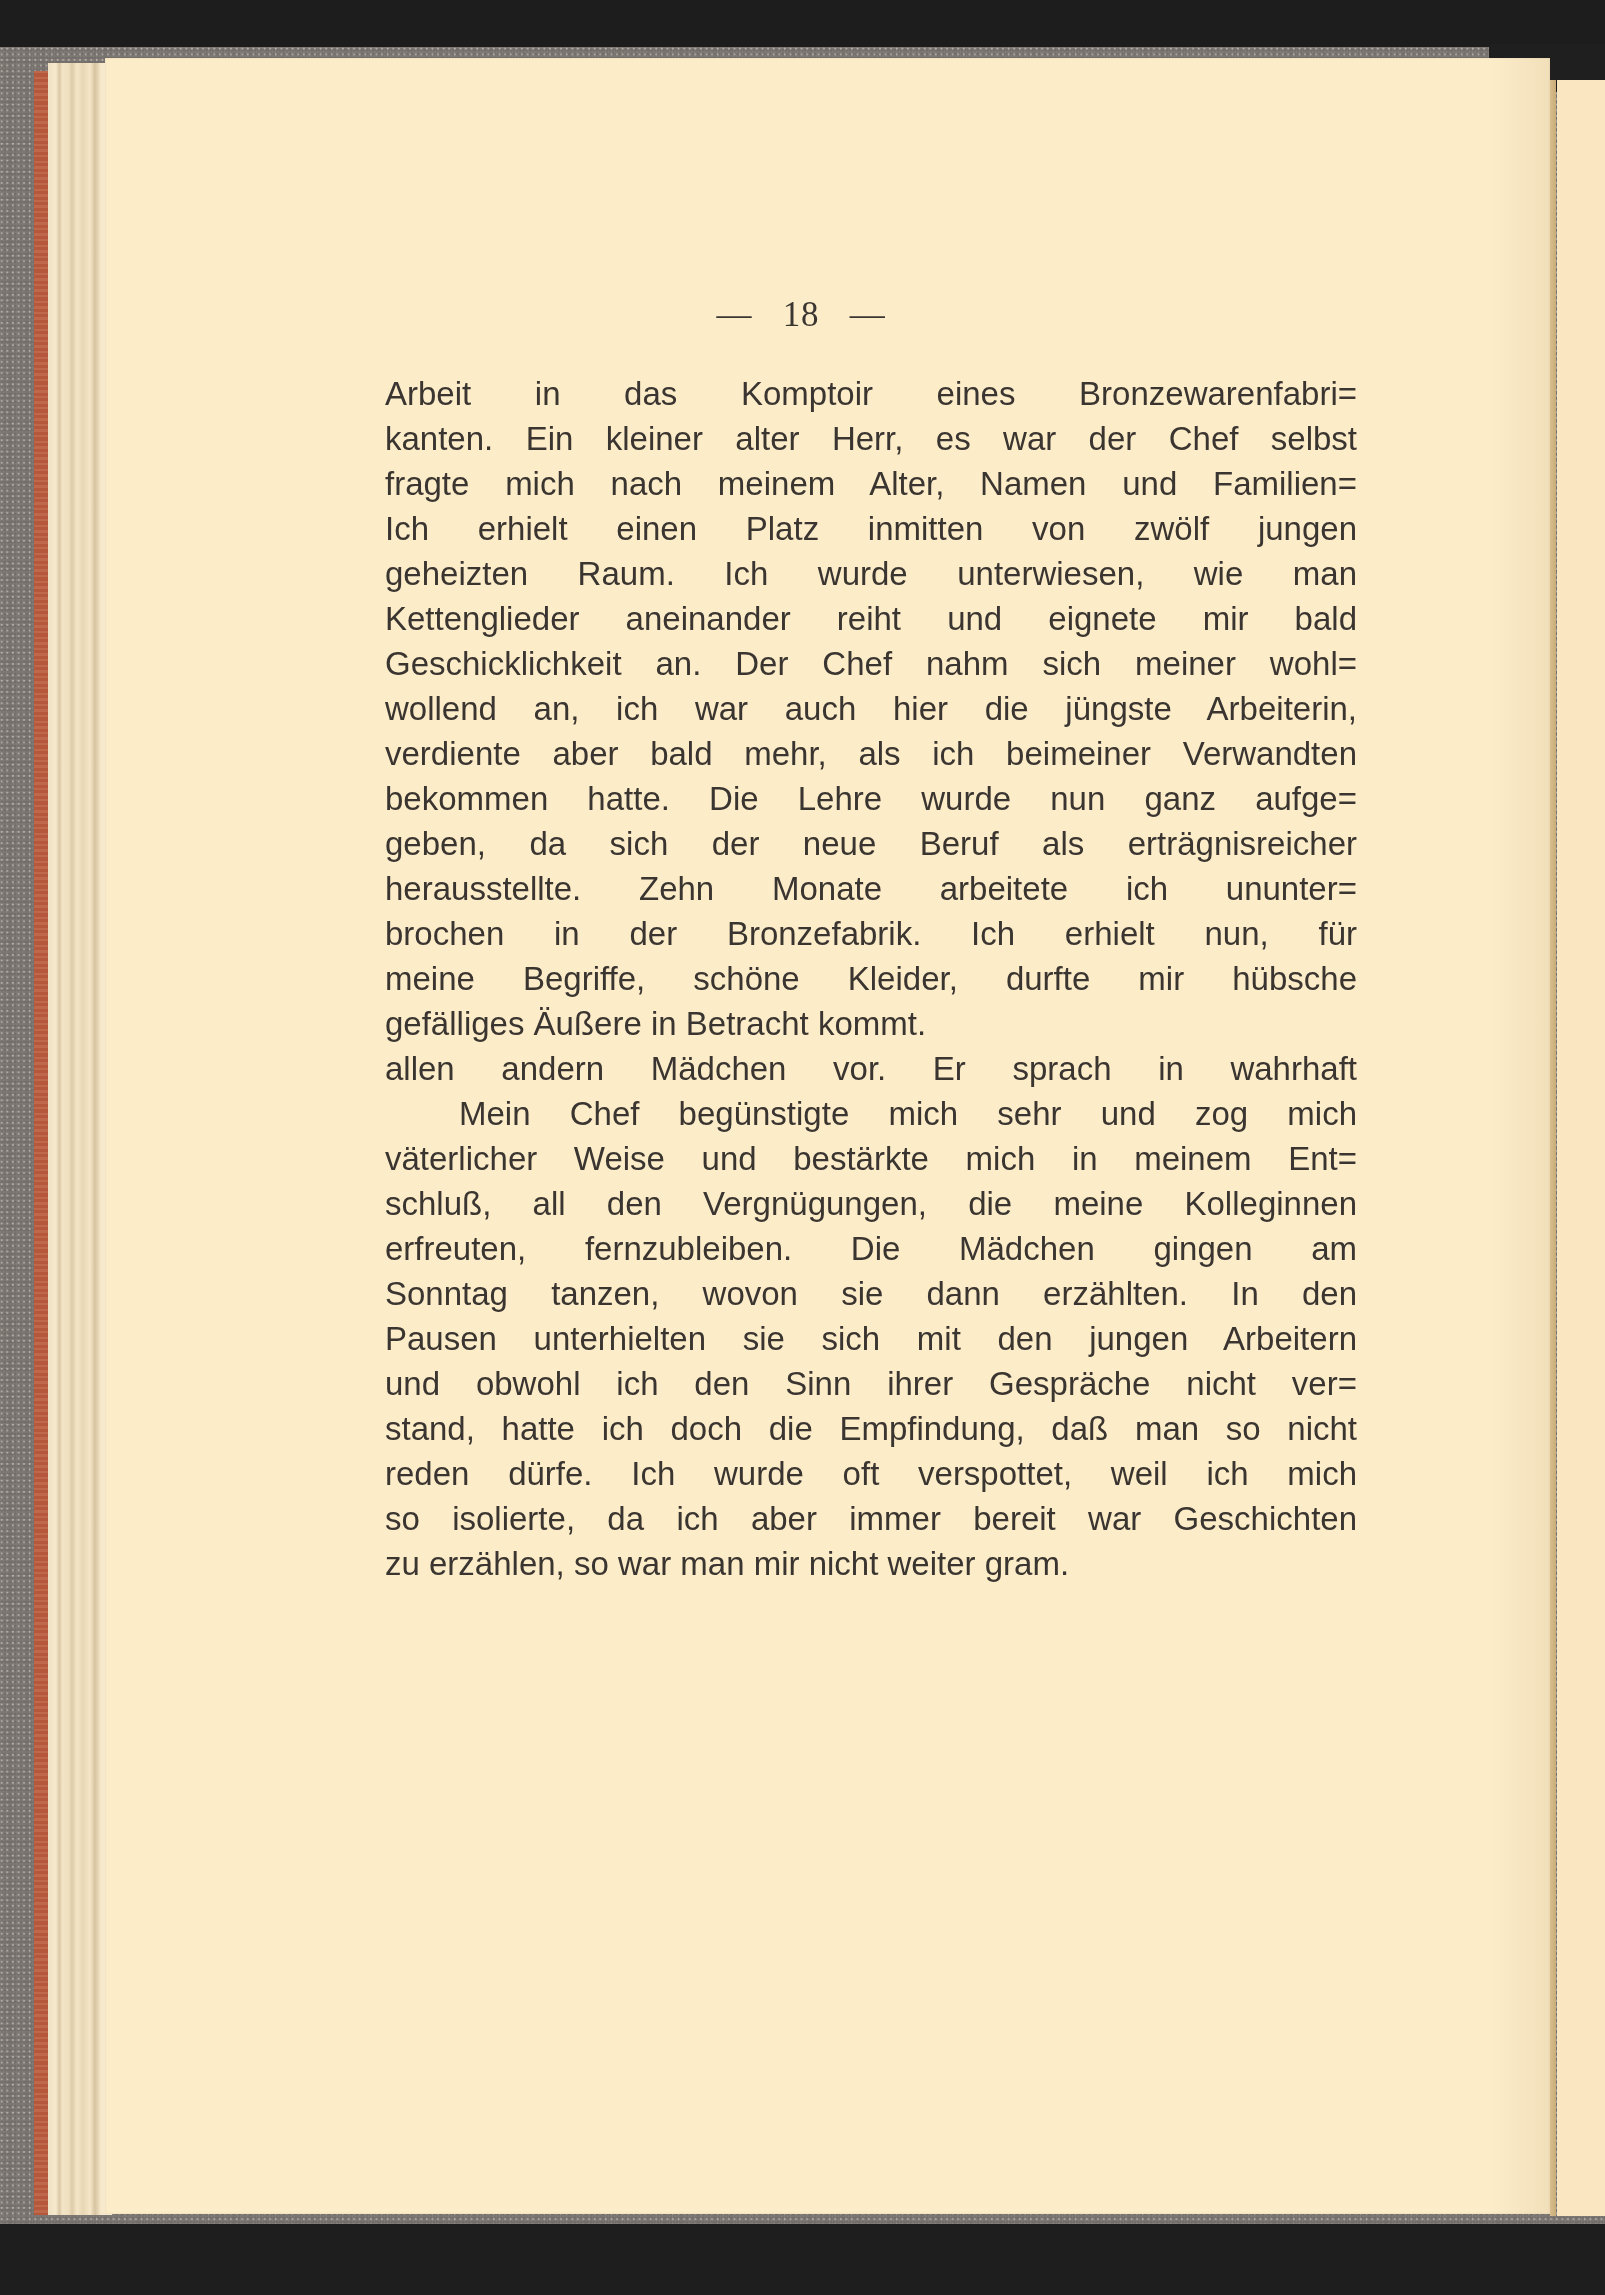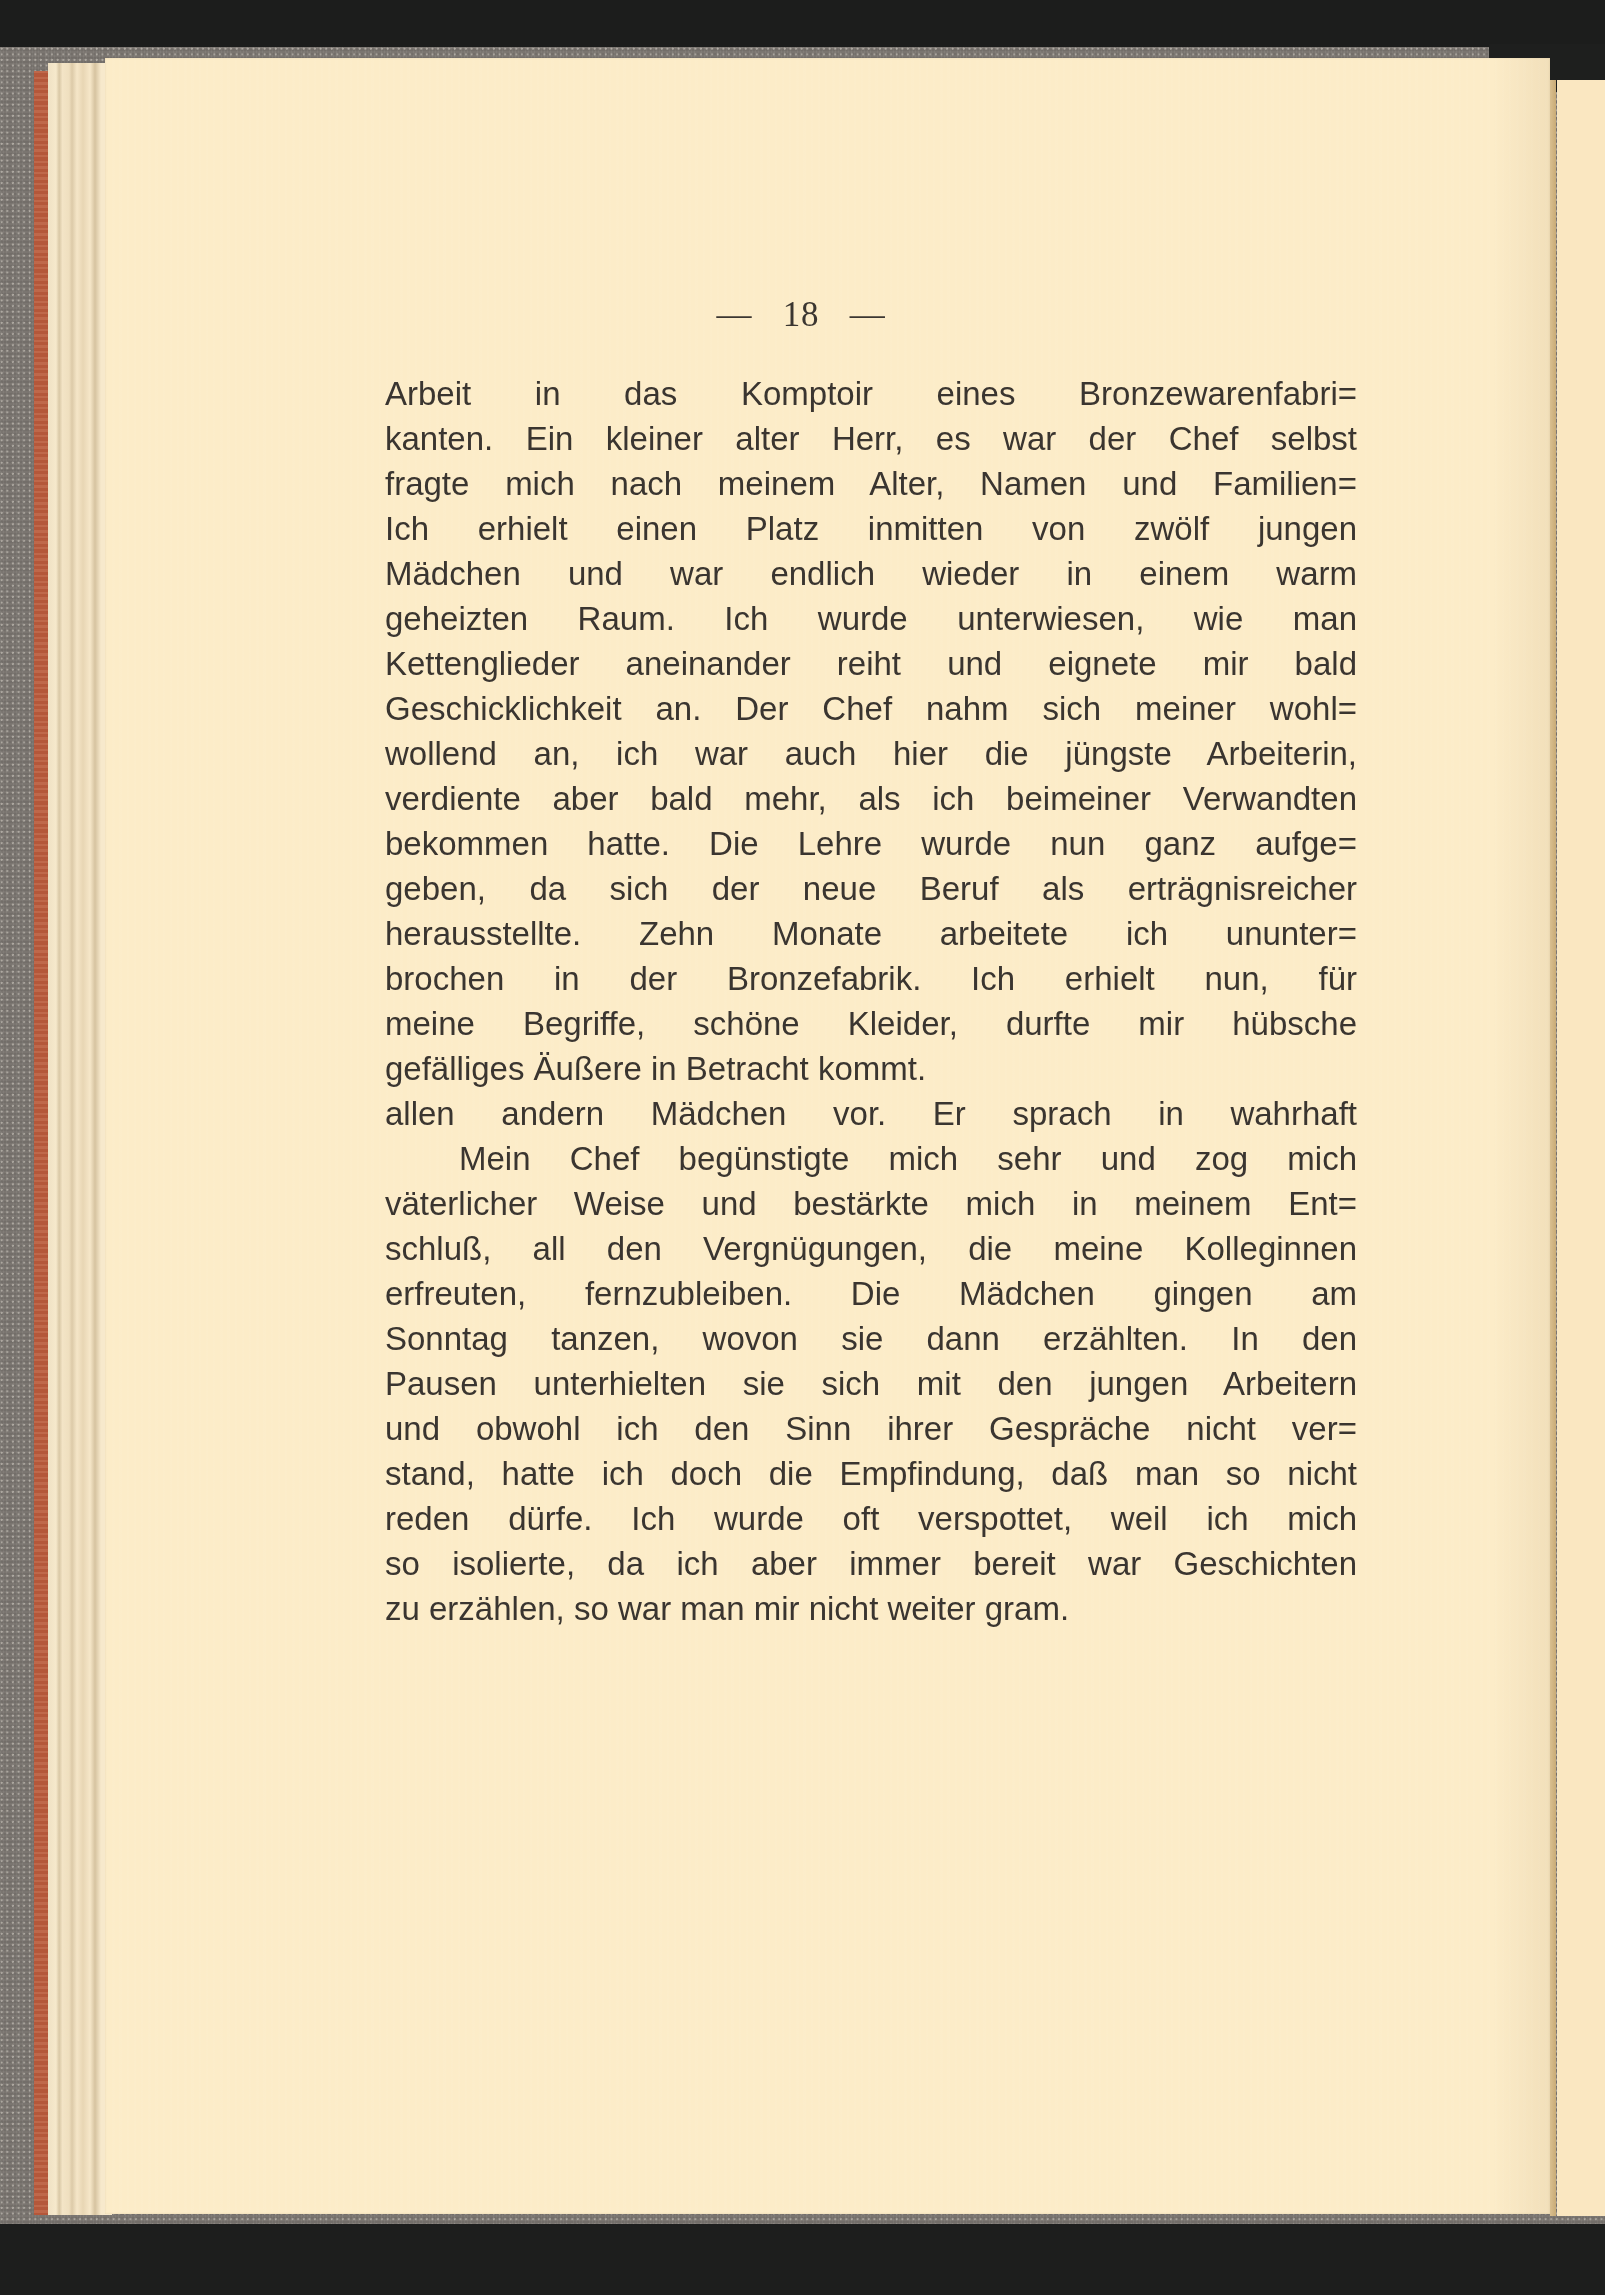--- a/index.html
+++ b/index.html
@@ -138,21 +138,20 @@
   <span class="dash">—</span><span>18</span><span class="dash">—</span>
 </div>
 
 <div class="text-block" id="text-block">
 
   <div>
     <span class="line">Arbeit in das Komptoir eines Bronzewarenfabri=</span>
     <span class="line">kanten. Ein kleiner alter Herr, es war der Chef selbst</span>
     <span class="line">fragte mich nach meinem Alter, Namen und Familien=</span>
     <span class="line">Ich erhielt einen Platz inmitten von zwölf jungen</span>
-    <span class="line">Mädchen und war endlich wieder in einem warm</span>
     <span class="line">geheizten Raum. Ich wurde unterwiesen, wie man</span>
     <span class="line">Kettenglieder aneinander reiht und eignete mir bald</span>
     <span class="line">Geschicklichkeit an. Der Chef nahm sich meiner wohl=</span>
     <span class="line">wollend an, ich war auch hier die jüngste Arbeiterin,</span>
     <span class="line">verdiente aber bald mehr, als ich beimeiner Verwandten</span>
     <span class="line">bekommen hatte. Die Lehre wurde nun ganz aufge=</span>
     <span class="line">geben, da sich der neue Beruf als erträgnisreicher</span>
     <span class="line">herausstellte. Zehn Monate arbeitete ich ununter=</span>
     <span class="line">brochen in der Bronzefabrik. Ich erhielt nun, für</span>
     <span class="line">meine Begriffe, schöne Kleider, durfte mir hübsche</span>

